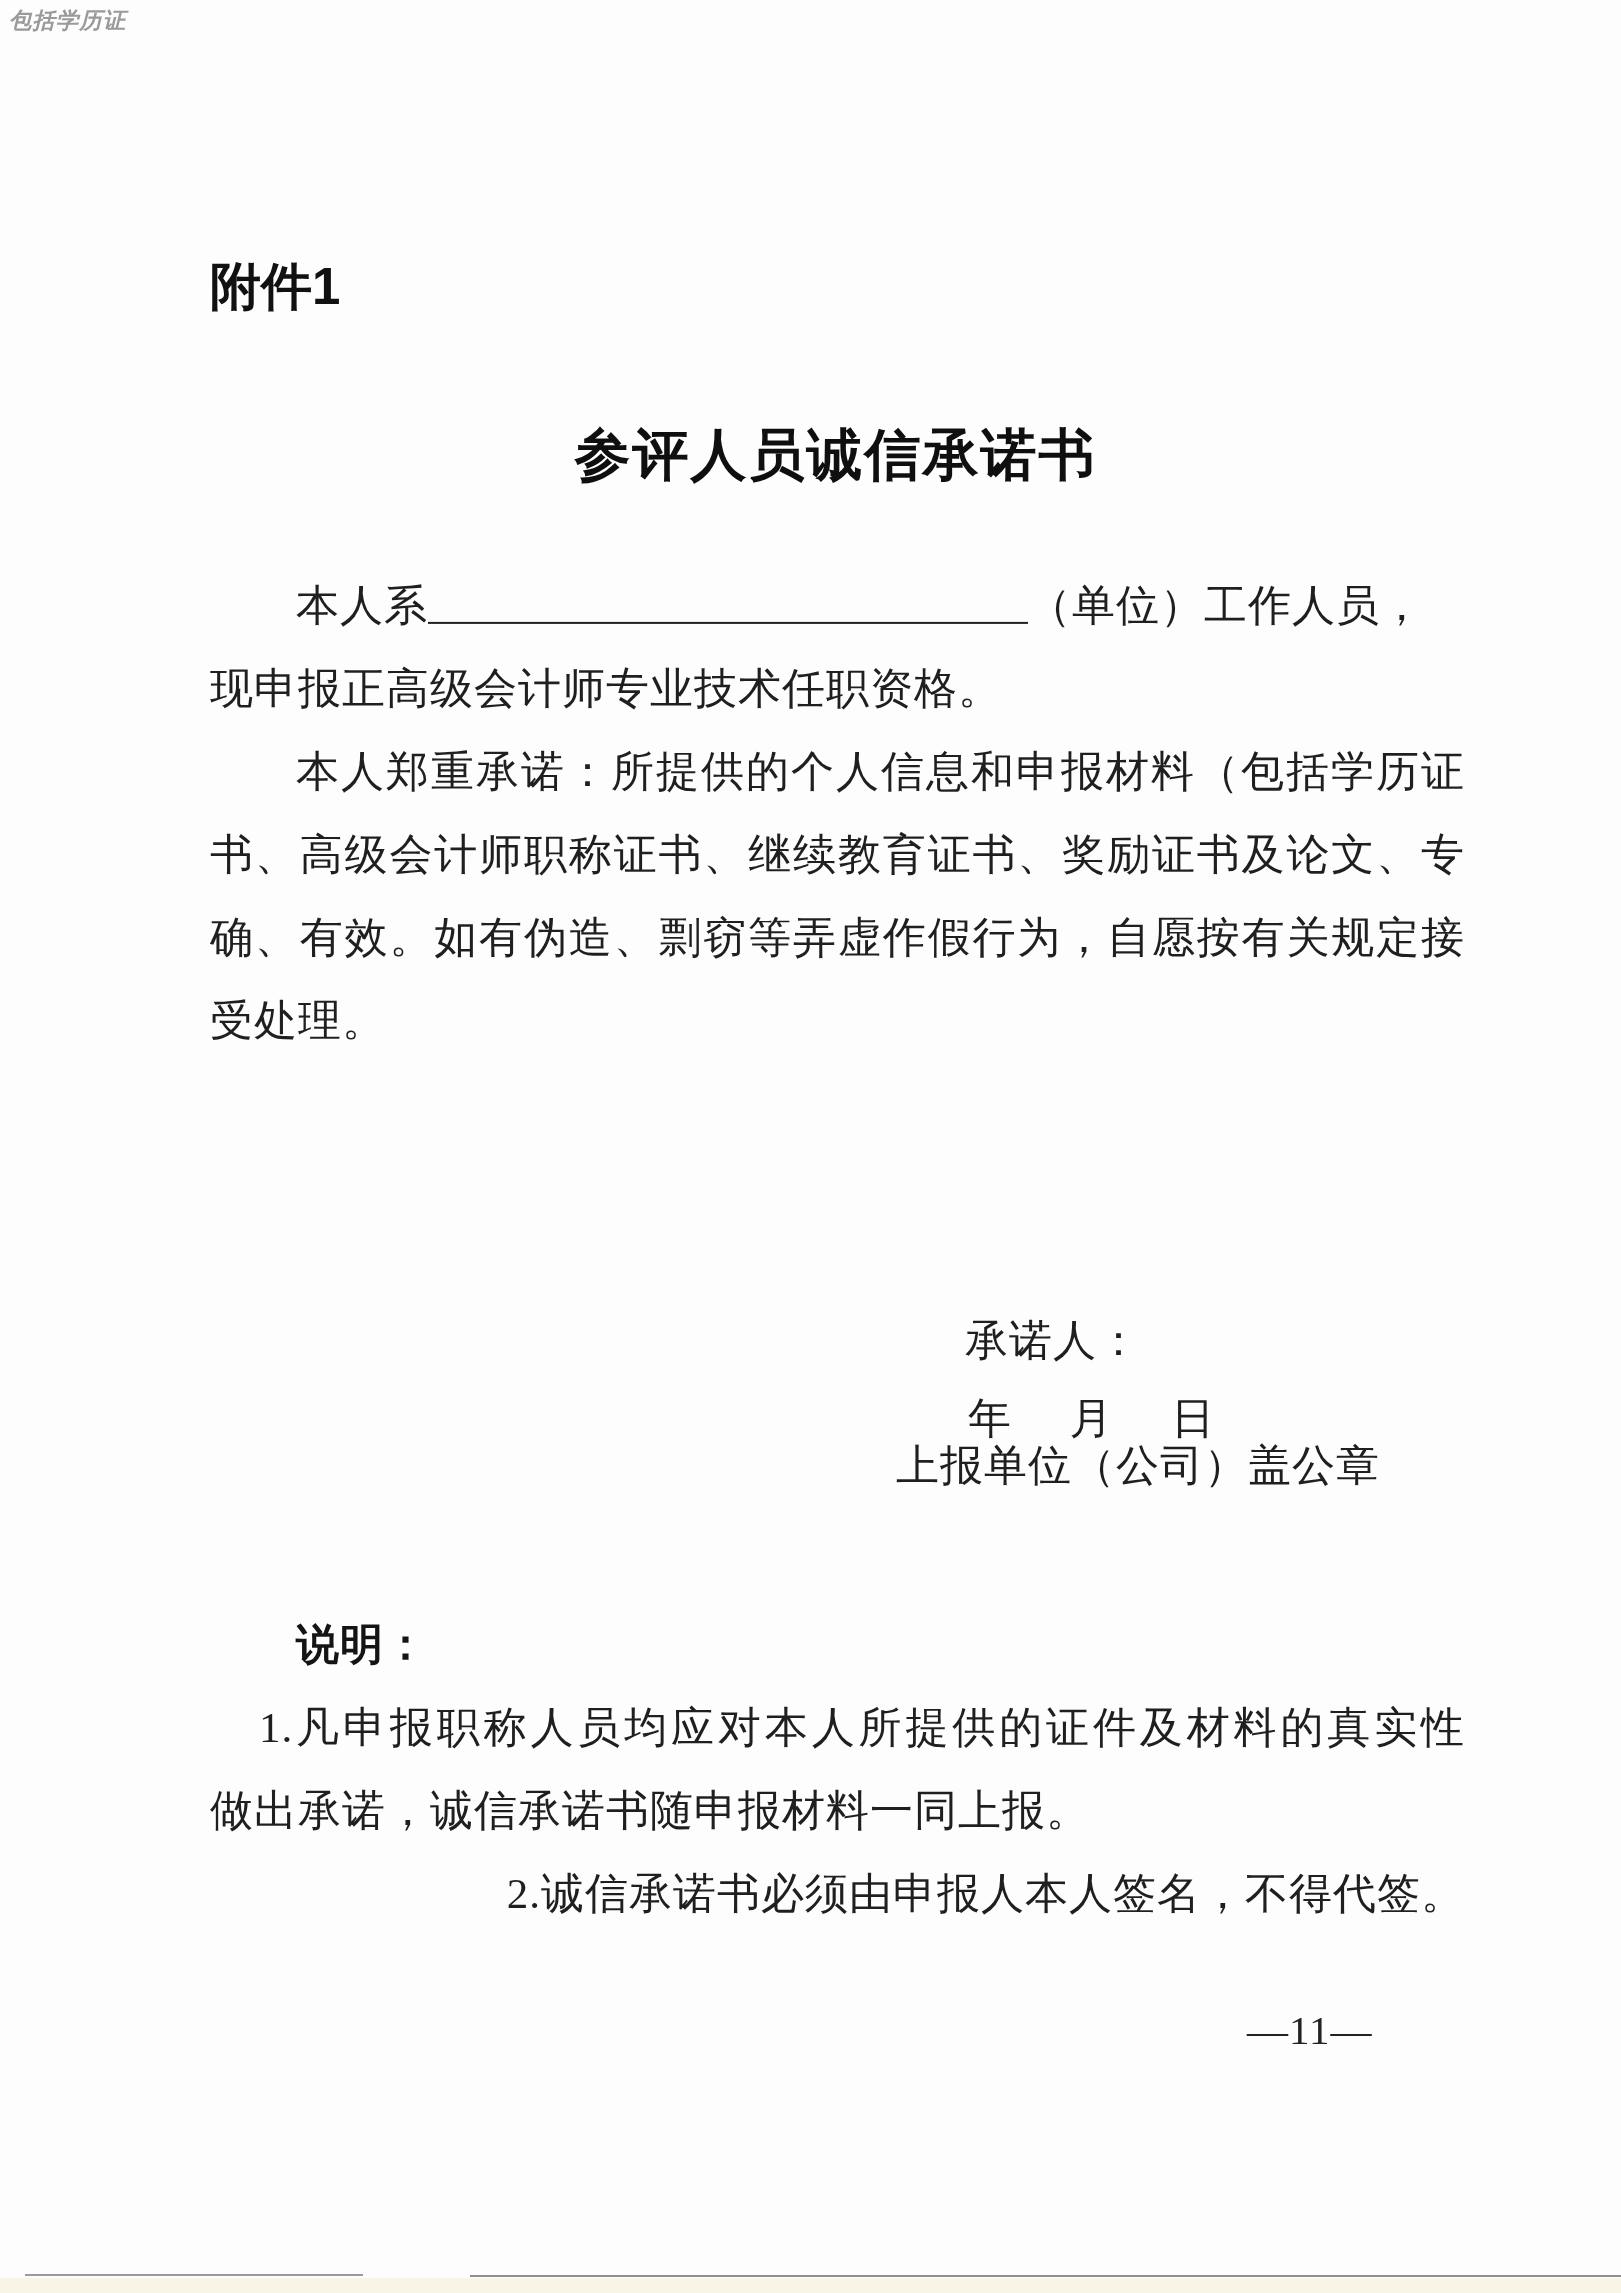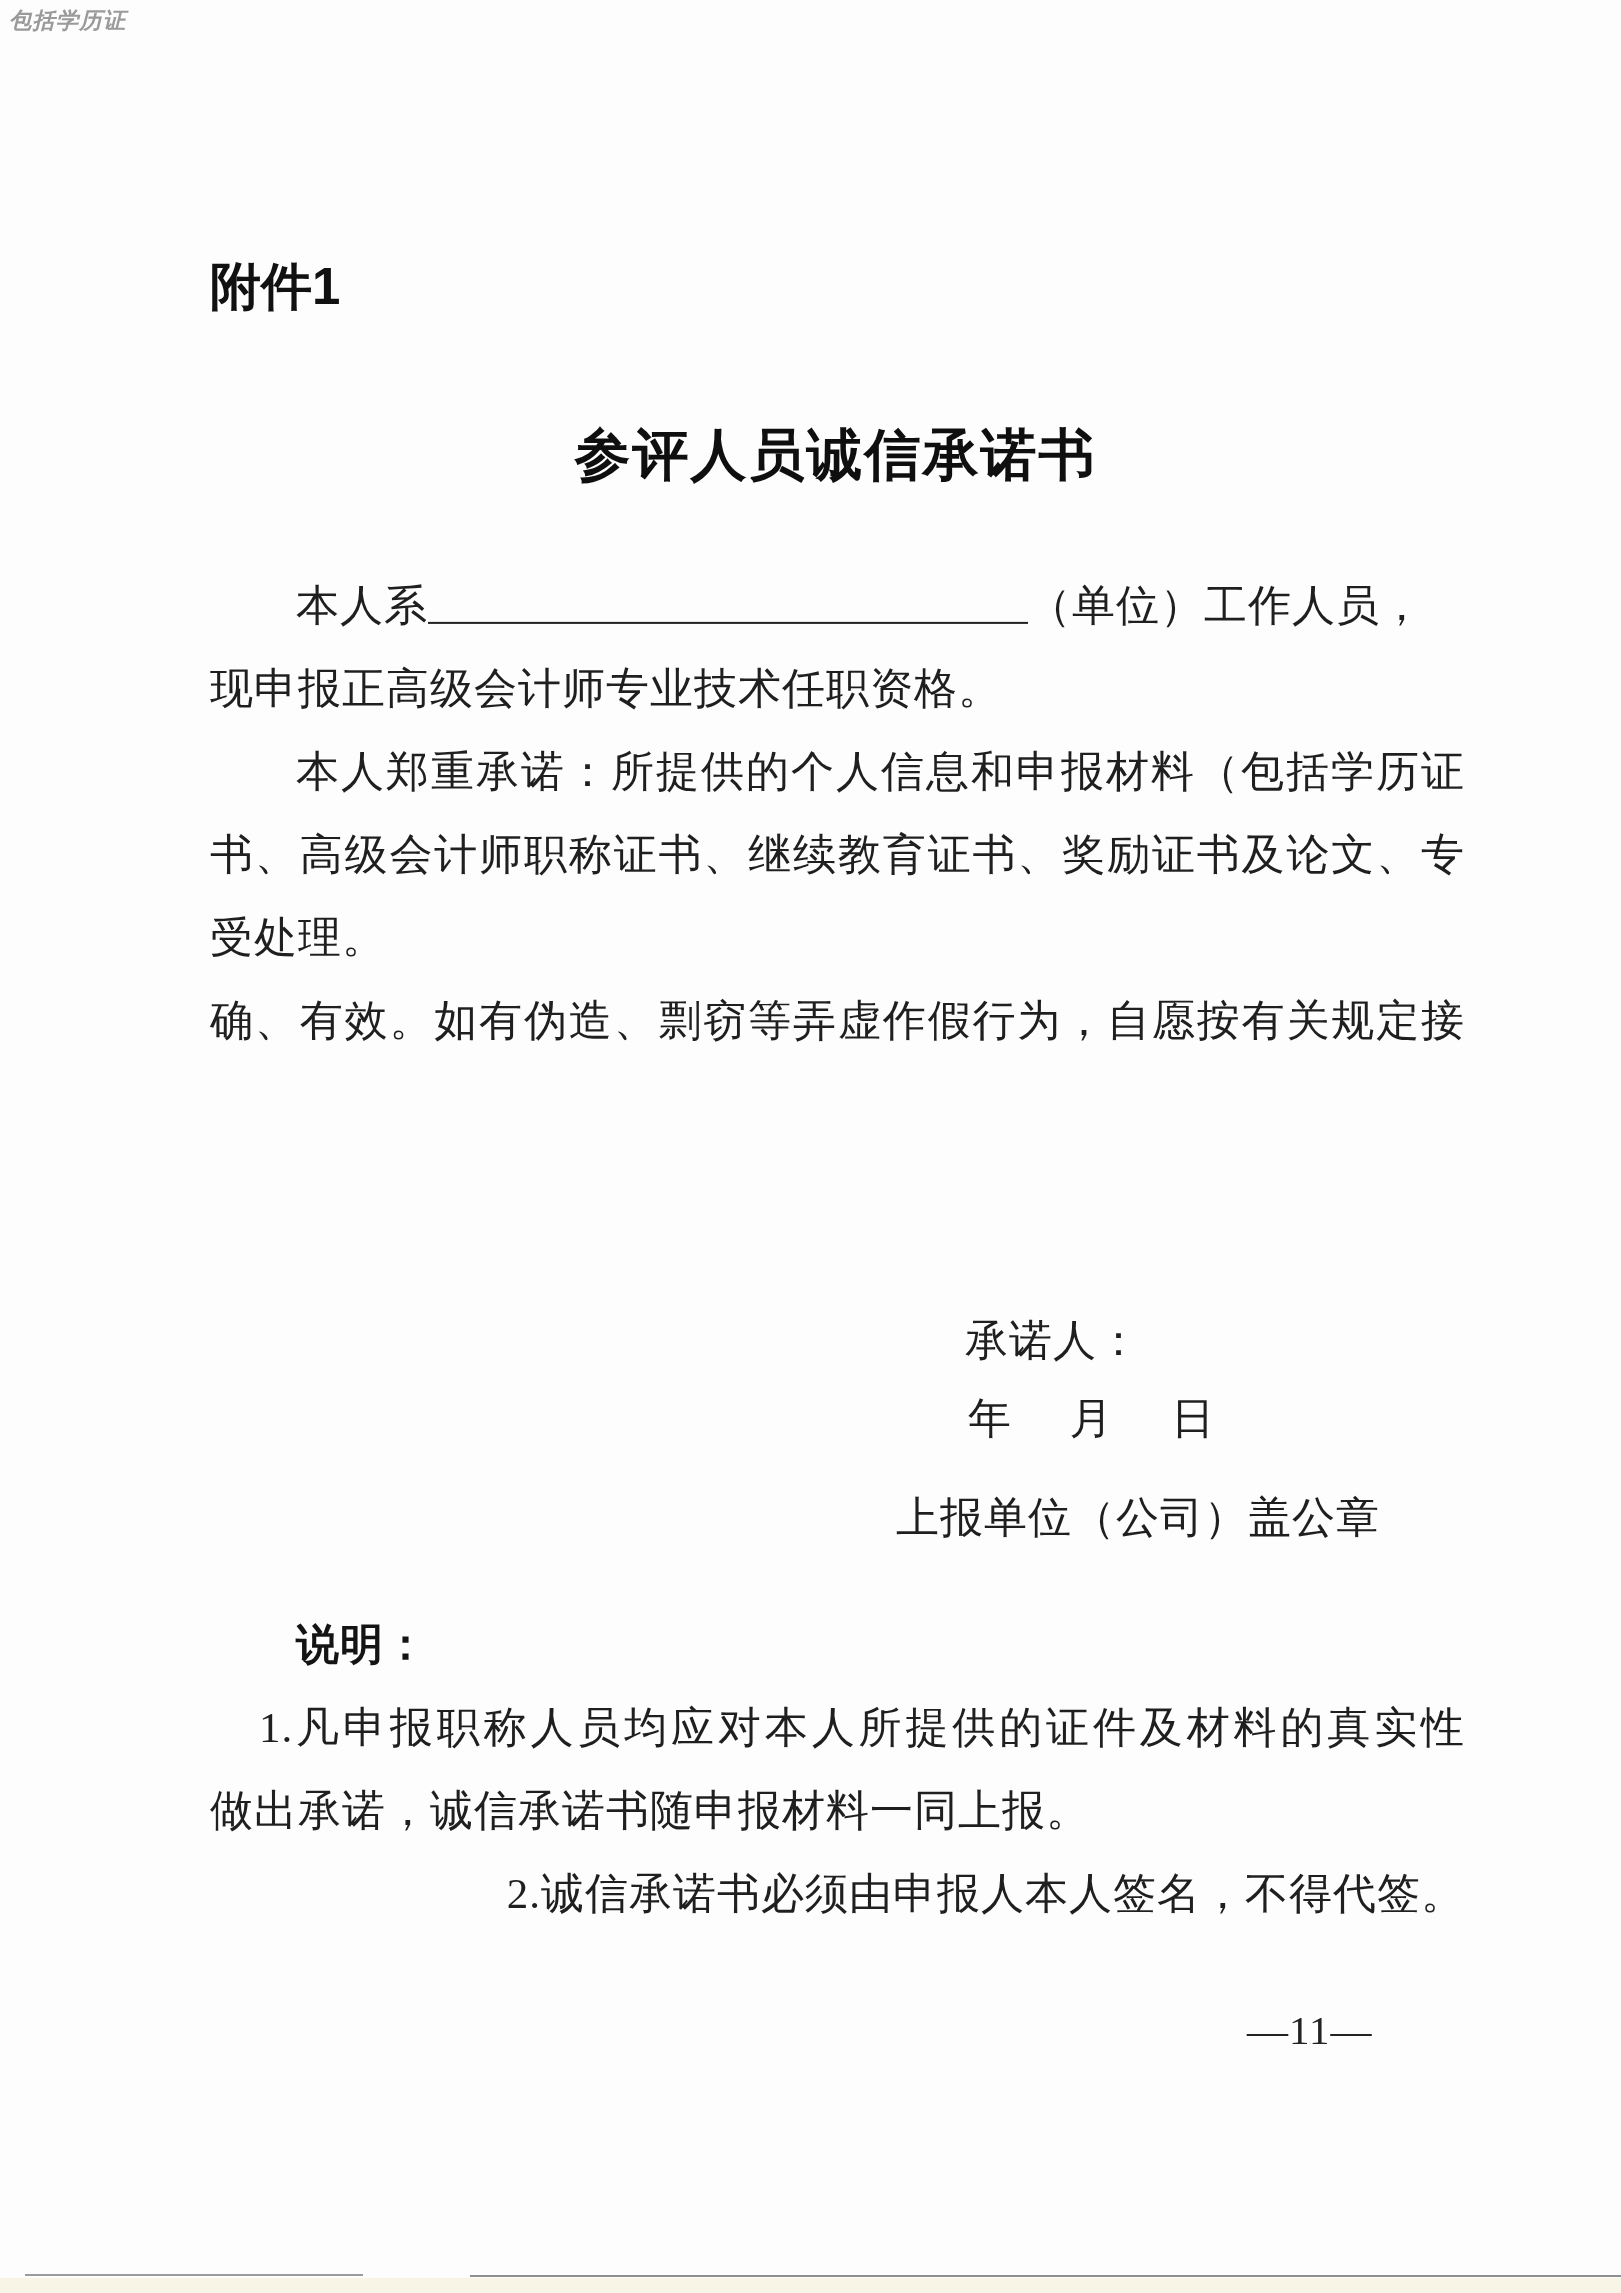--- a/index.html
+++ b/index.html
@@ -51,21 +51,21 @@
     vertical-align:baseline;
   }
 
   .sig-line {
     position:absolute;
     font-size:43px; line-height:83px; letter-spacing:1px;
     white-space:pre;
   }
   .sig-promiser { left:965px; top:1299px; }
   .sig-date     { left:968px; top:1377px; letter-spacing:7.8px; }
-  .sig-stamp    { left:896px; top:1476px; }
+  .sig-stamp    { left:896px; top:1424px; }
 
   .notes {
     position:absolute; left:210px; top:1603px; width:1255px;
     font-size:43px; line-height:83px; letter-spacing:1px;
   }
   .notes-heading {
     font-family:"Liberation Sans", sans-serif;
     font-weight:bold; color:#141414;
   }
 
@@ -98,22 +98,22 @@
 
   <div class="doc-title">参评人员诚信承诺书</div>
 
   <div class="bodytext">
     <div class="line indent">
       <span>本人系</span><span class="blank-underline"></span><span>（单位）工作人员，</span>
     </div>
     <div class="line">现申报正高级会计师专业技术任职资格。</div>
     <div class="line indent just">本人郑重承诺：所提供的个人信息和申报材料（包括学历证</div>
     <div class="line just">书、高级会计师职称证书、继续教育证书、奖励证书及论文、专</div>
+    <div class="line just">确、有效。如有伪造、剽窃等弄虚作假行为，自愿按有关规定接</div>
     <div class="line">受处理。</div>
-    <div class="line just">确、有效。如有伪造、剽窃等弄虚作假行为，自愿按有关规定接</div>
   </div>
 
   <div class="sig-line sig-promiser">承诺人：</div>
   <div class="sig-line sig-date">年　月　日</div>
   <div class="sig-line sig-stamp">上报单位（公司）盖公章</div>
 
   <div class="notes">
     <div class="line indent notes-heading">说明：</div>
     <div class="line num-indent just">1.凡申报职称人员均应对本人所提供的证件及材料的真实性</div>
     <div class="line">做出承诺，诚信承诺书随申报材料一同上报。</div>

